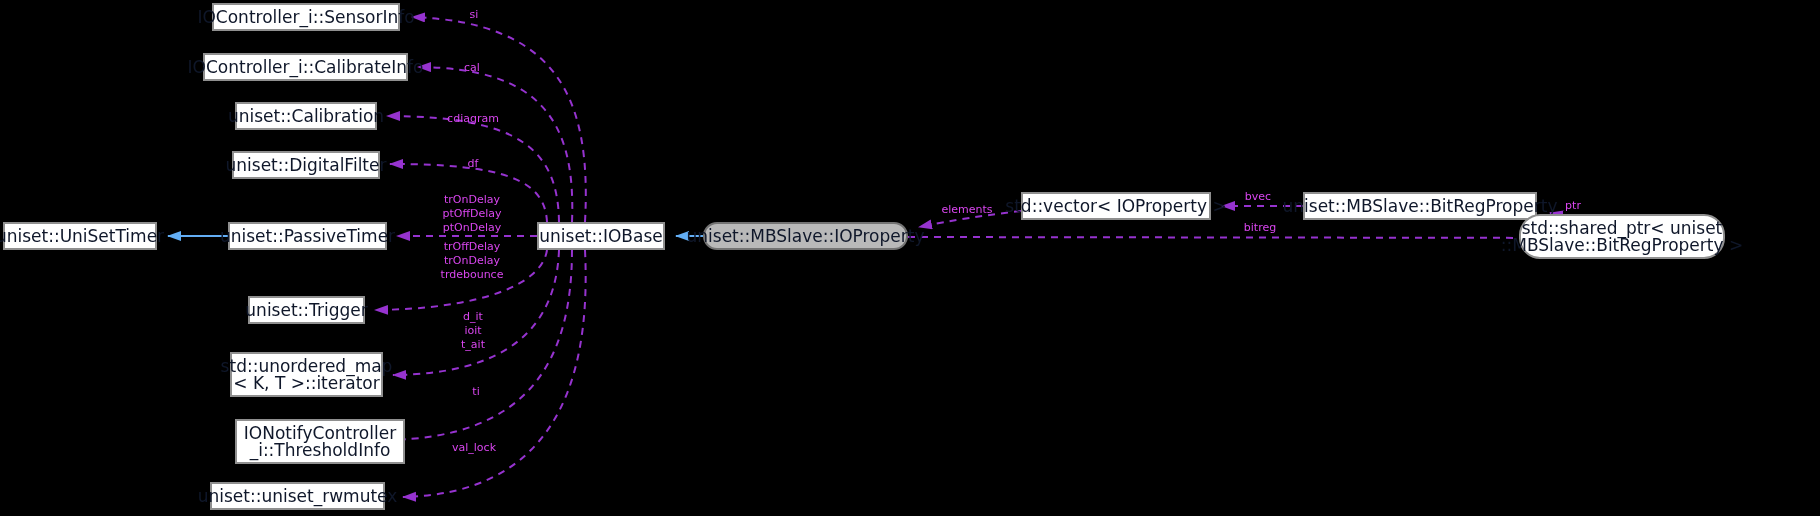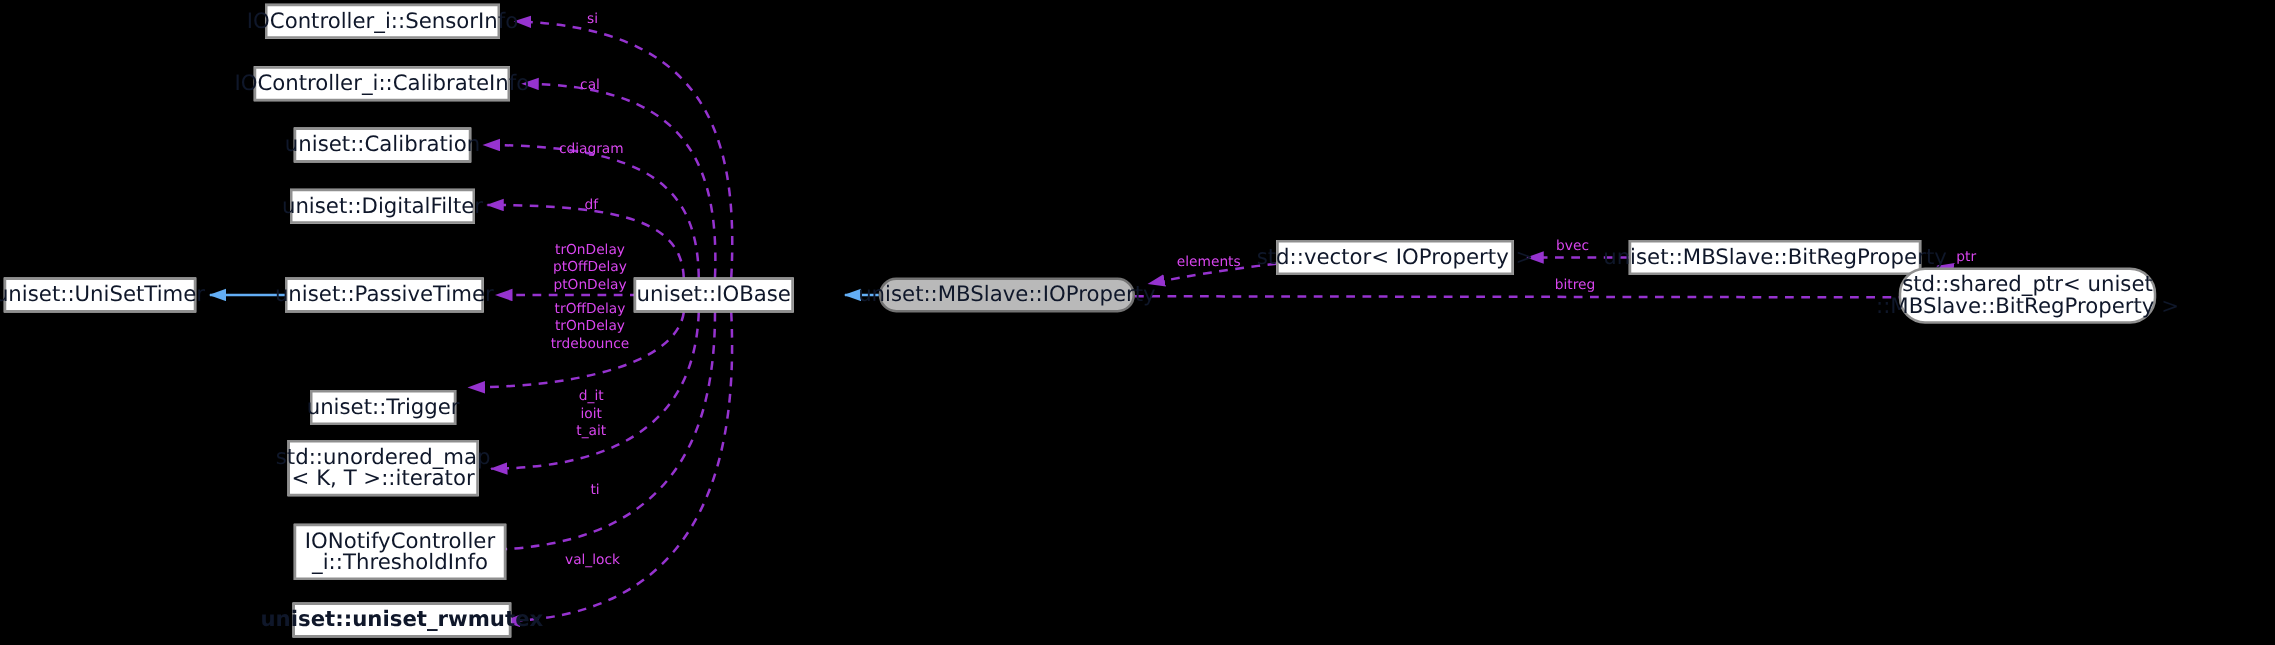--- a/index.html
+++ b/index.html
@@ -149,35 +149,35 @@
     </div>
     <div class="node" style="left: 232px; top: 151px; width: 148px; height: 28px;">
       <div>uniset::DigitalFilter</div>
     </div>
     <div class="node" style="left: 3px; top: 222px; width: 154px; height: 28px;">
       <div>uniset::UniSetTimer</div>
     </div>
     <div class="node" style="left: 228px; top: 222px; width: 159px; height: 28px;">
       <div>uniset::PassiveTimer</div>
     </div>
-    <div class="node" style="left: 248px; top: 296px; width: 117px; height: 28px; margin-top: 16px;">
+    <div class="node" style="left: 248px; top: 296px; width: 117px; height: 28px;">
       <div>uniset::Trigger</div>
     </div>
     <div class="node" style="left: 230px; top: 352px; width: 153px; height: 45px;">
       <div>std::unordered_map</div>
       <div>&lt; K, T &gt;::iterator</div>
     </div>
     <div class="node" style="left: 235px; top: 419px; width: 170px; height: 45px;">
       <div>IONotifyController</div>
       <div>_i::ThresholdInfo</div>
     </div>
-    <div class="node" style="left: 234px; top: 482px; width: 175px; height: 28px; font-weight: bold;">
+    <div class="node" style="left: 210px; top: 482px; width: 175px; height: 28px;">
       <div>uniset::uniset_rwmutex</div>
     </div>
-    <div class="node" style="left: 507px; top: 222px; width: 128px; height: 28px;">
+    <div class="node" style="left: 537px; top: 222px; width: 128px; height: 28px;">
       <div>uniset::IOBase</div>
     </div>
     <div class="node main" style="left: 703px; top: 222px; width: 205px; height: 28px; border-radius: 14px;">
       <div>uniset::MBSlave::IOProperty</div>
     </div>
     <div class="node" style="left: 1021px; top: 192px; width: 190px; height: 28px;">
       <div>std::vector&lt; IOProperty &gt;</div>
     </div>
     <div class="node" style="left: 1303px; top: 192px; width: 234px; height: 28px;">
       <div>uniset::MBSlave::BitRegProperty</div>

